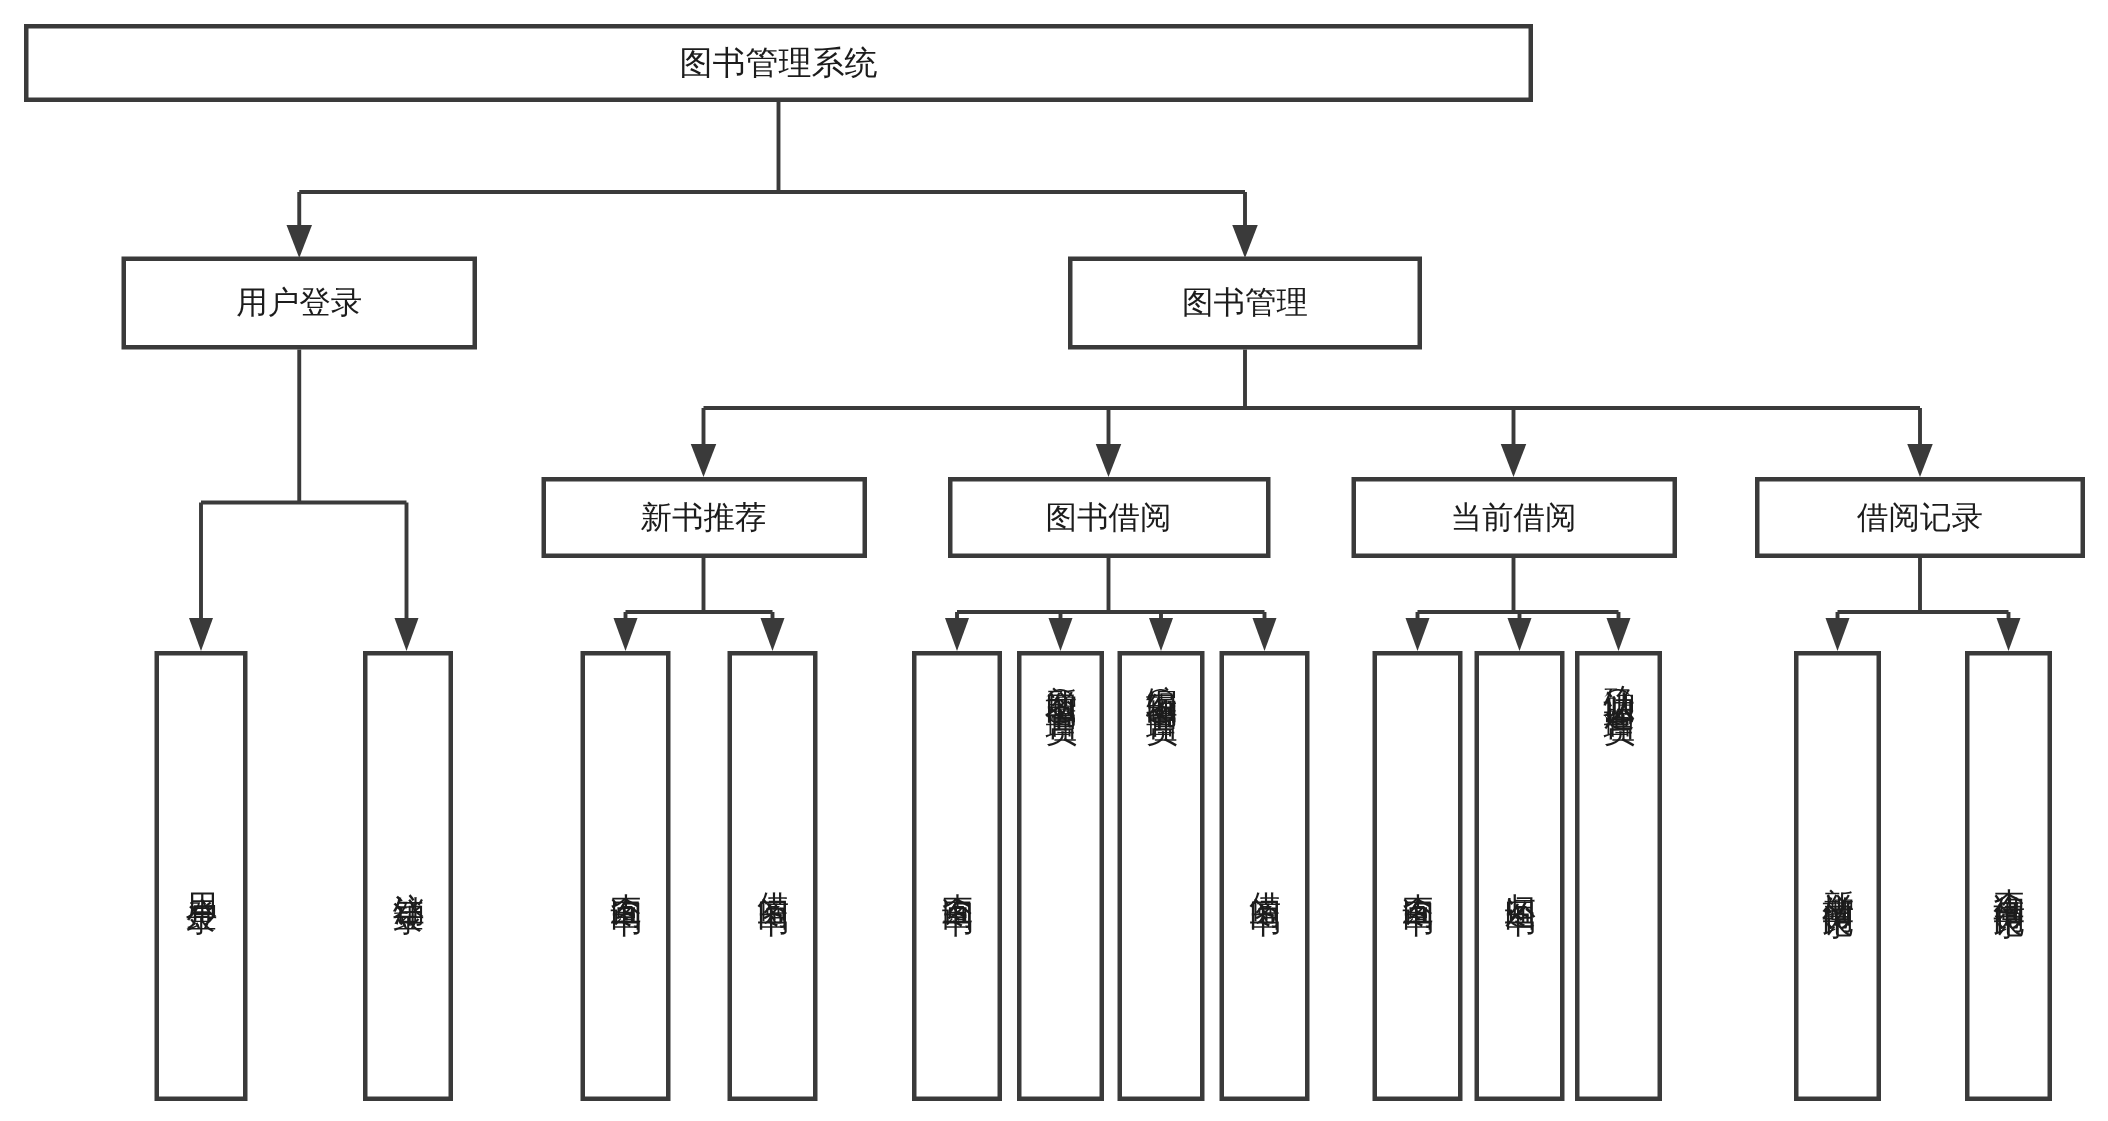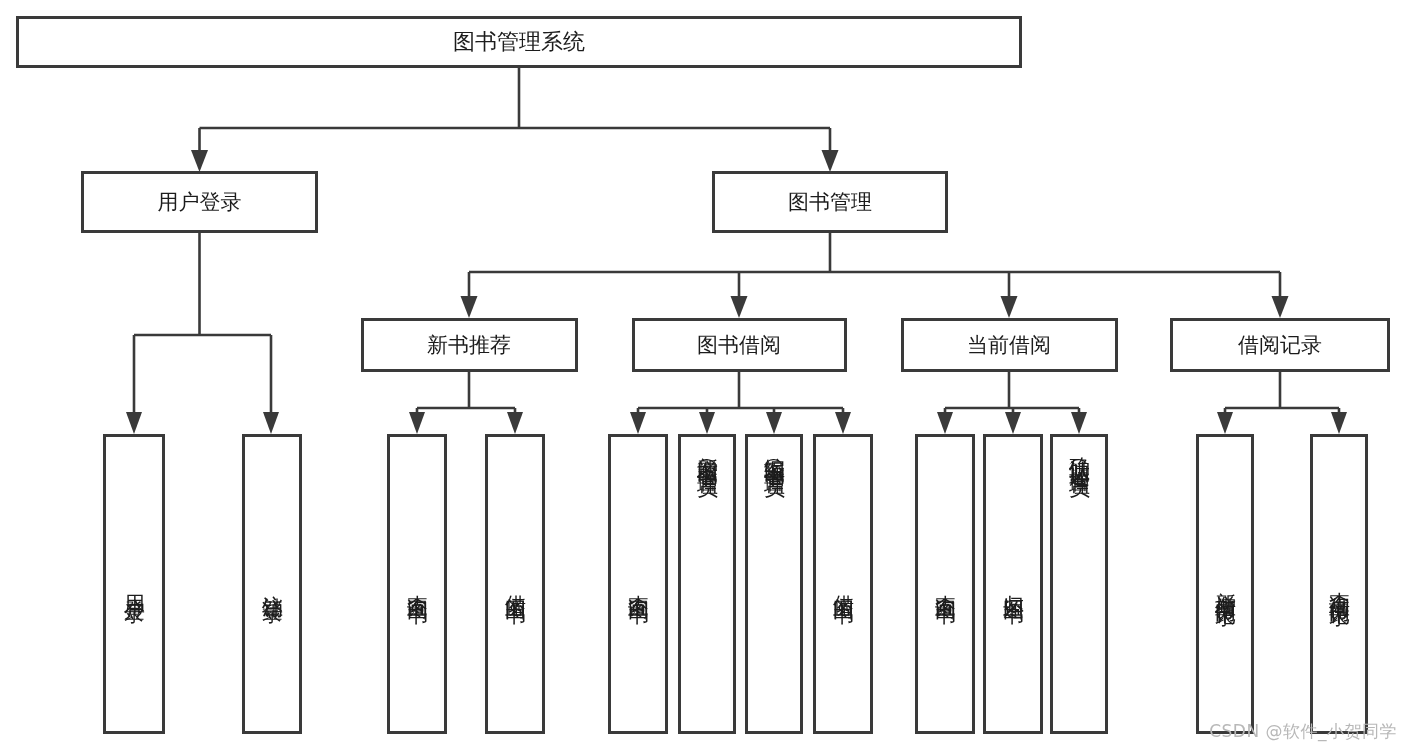--- a/index.html
+++ b/index.html
@@ -254,15 +254,14 @@
   </div>
 
   <div class="leaf-label-wrap" style="left:1196px; top:434px; width:58px; height:300px;">
     <span class="leaf-label">新增借阅记录</span>
   </div>
 
   <div class="leaf-label-wrap" style="left:1310px; top:434px; width:58px; height:300px;">
     <span class="leaf-label">查询借阅记录</span>
   </div>
 
-  <div id="watermark">CSDN @软件_小贺同学</div>
 
 </div>
 
 </body></html>

